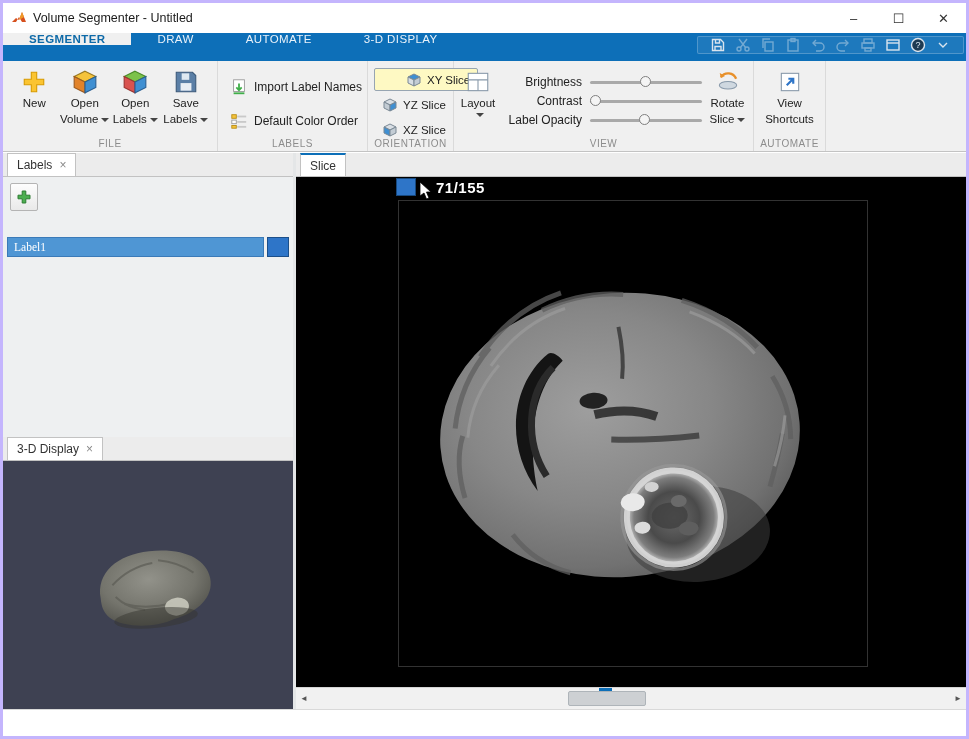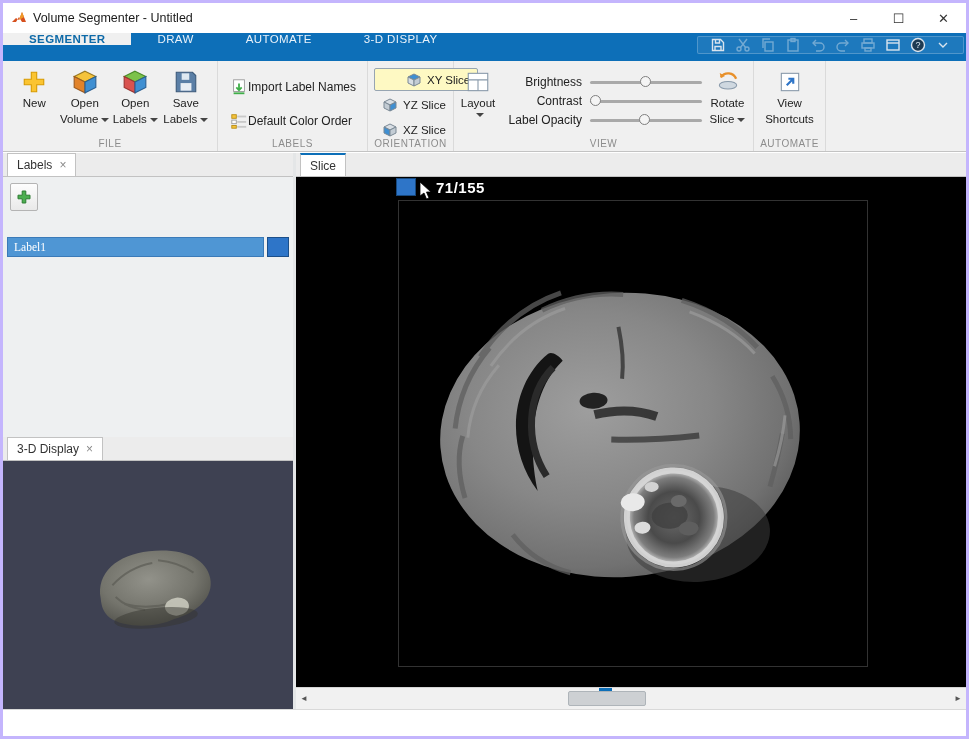--- a/index.html
+++ b/index.html
@@ -25,21 +25,21 @@
   
   .toolstrip{position:absolute;left:0;top:58px;right:0;height:91px;background:var(--toolstrip-bg,#f0f0f0);border-bottom:1px solid #c3c3c3;display:flex;box-sizing:border-box;}
   .tsection{position:relative;border-right:1px solid #dadada;display:flex;align-items:flex-start;padding:6px 6px 16px 6px;box-sizing:border-box;}
   .tsection .caption{position:absolute;left:0;right:0;bottom:2px;text-align:center;font-size:10px;color:#8c8c8c;letter-spacing:.5px;}
   .tsection.filler{border-right:none;flex:1;}
   .bigbtn{width:52px;display:flex;flex-direction:column;align-items:center;gap:2px;padding-top:2px;}
   .bigbtn .icon{width:26px;height:26px;}
   .blabel{font-size:11.5px;color:#222;text-align:center;line-height:1.2;white-space:nowrap;}
   .caret{width:0;height:0;border-left:4px solid transparent;border-right:4px solid transparent;border-top:4px solid #444;display:inline-block;margin-left:3px;vertical-align:middle;}
   .vstack{display:flex;flex-direction:column;}
-  .rowbtn{display:flex;align-items:center;padding:3px 6px;font-size:12px;color:#222;white-space:nowrap;}
+  .rowbtn{display:flex;align-items:center;gap:6px;padding:3px 6px;font-size:12px;color:#222;white-space:nowrap;}
   .rowbtn .icon{width:18px;height:18px;}
   .smallbtn{display:flex;align-items:center;gap:5px;height:21px;padding:0 7px;font-size:11.5px;color:#222;border:1px solid transparent;border-radius:2px;white-space:nowrap;}
   .smallbtn .icon{width:16px;height:16px;}
   .smallbtn.selected{background:#fef9c3;border-color:#97a5b2;padding-left:31px;}
   .sliders{display:flex;flex-direction:column;gap:5px;padding-top:8px;margin-left:4px;}
   .srow{display:flex;align-items:center;gap:8px;}
   .srow .slabel{width:82px;text-align:right;font-size:12px;color:#222;white-space:nowrap;}
   .track{position:relative;width:112px;height:12px;}
   .track .groove{position:absolute;left:0;right:0;top:5px;height:3px;background:#a9a9a9;border-radius:2px;}
   .thumb{position:absolute;top:0;width:11px;height:11px;border-radius:50%;background:#f4f4f4;border:1px solid #7f7f7f;box-sizing:border-box;}

